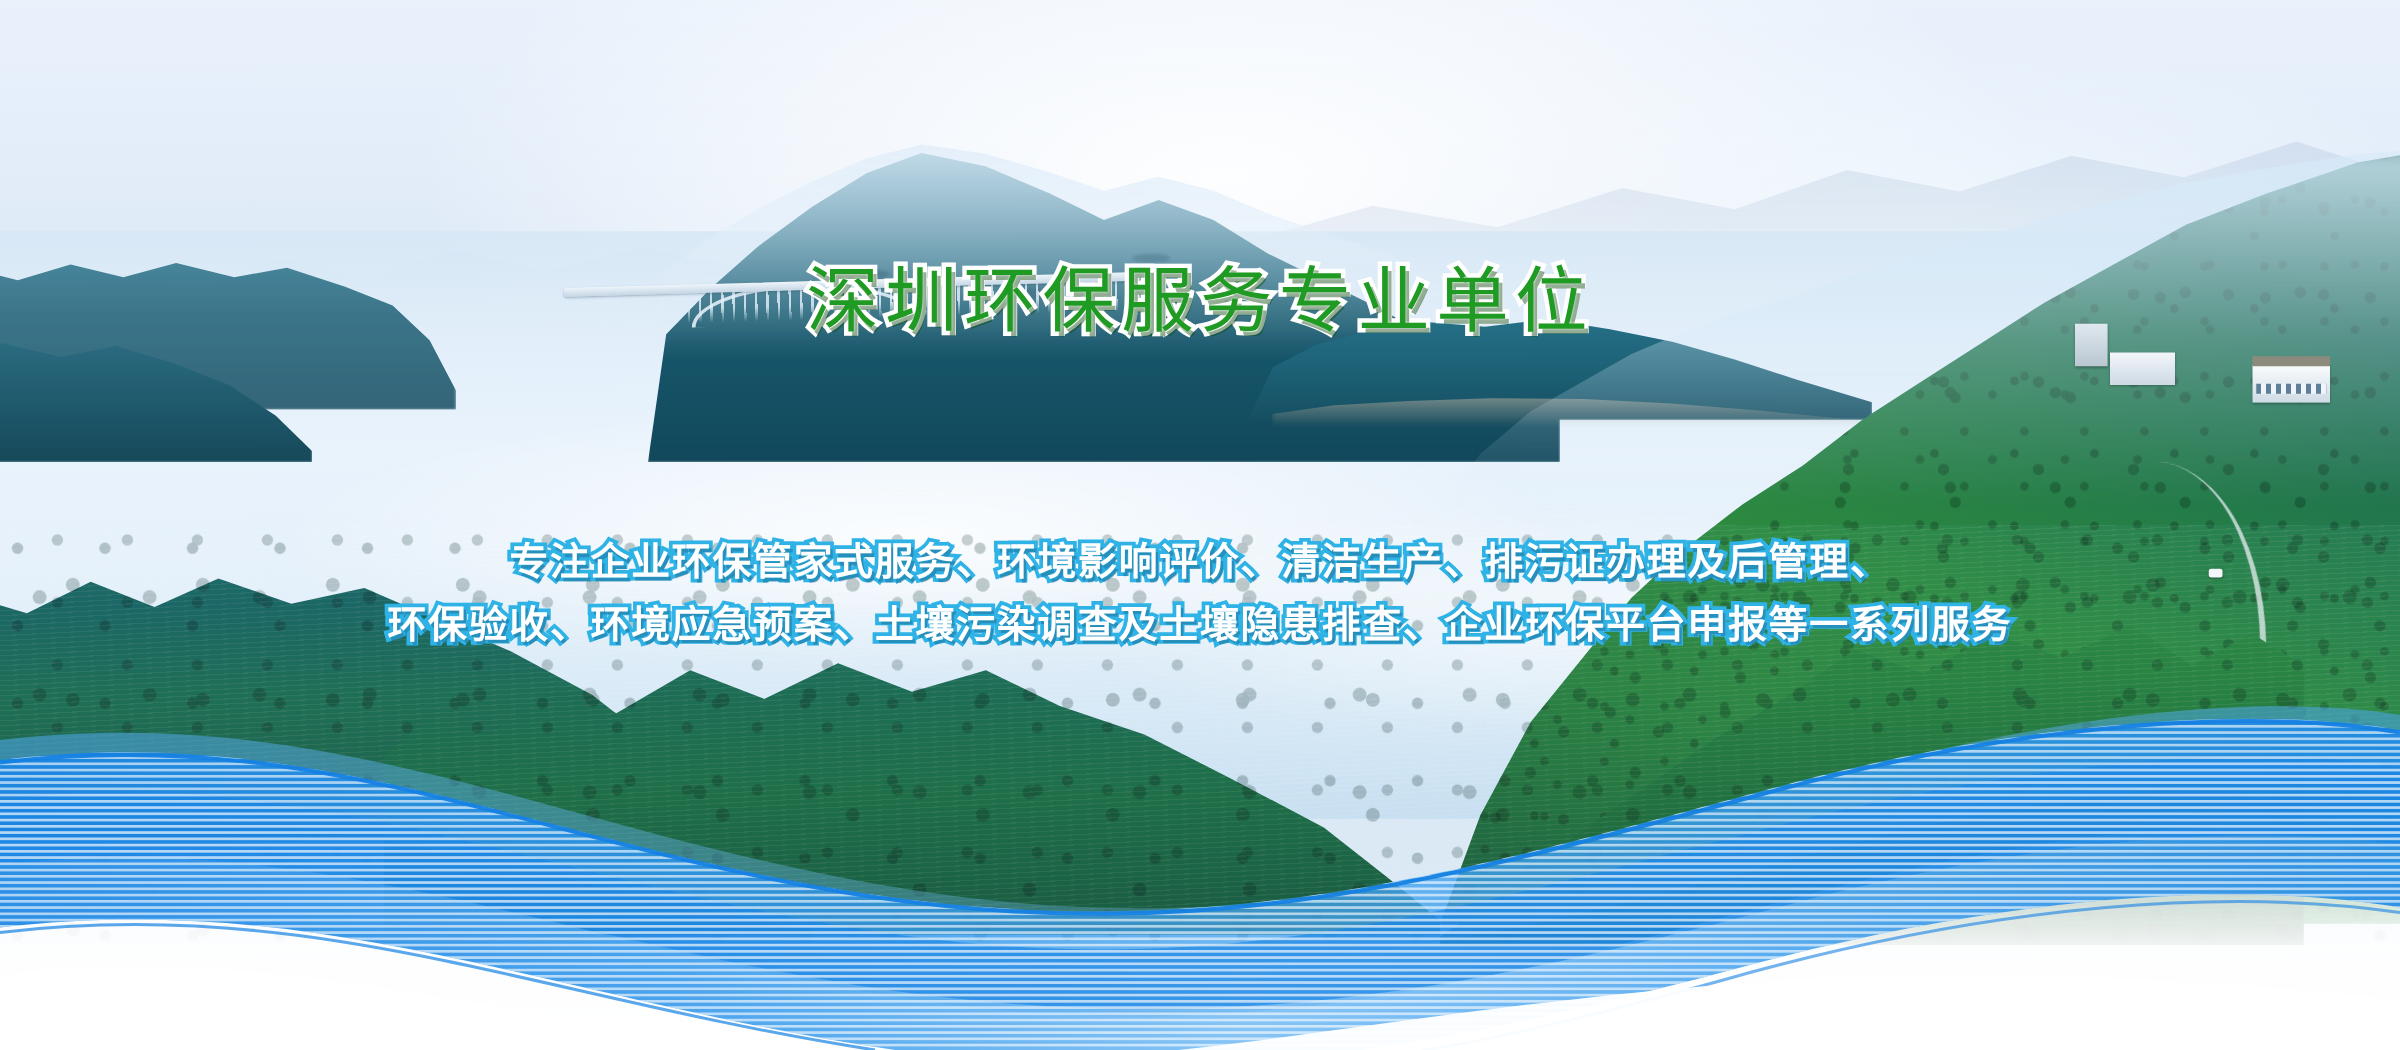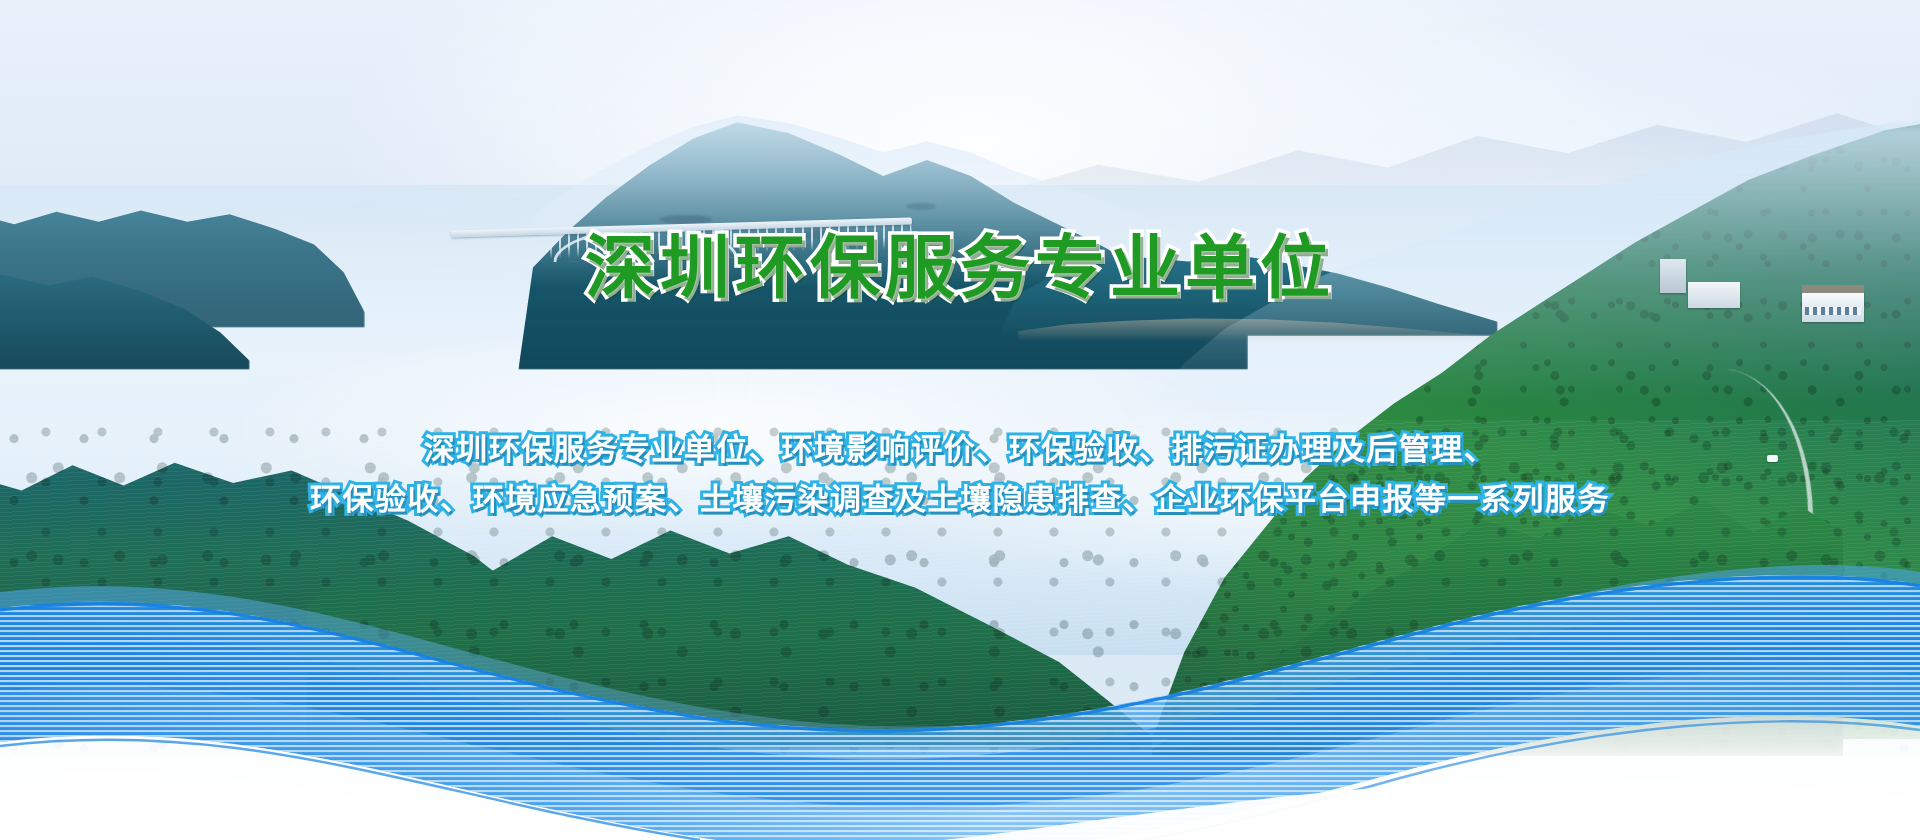--- a/index.html
+++ b/index.html
@@ -246,23 +246,23 @@
   .ripples{
     position:absolute; left:0; top:50%; width:100%; height:38%;
     background:repeating-linear-gradient(177deg,
       rgba(255,255,255,.16) 0px, rgba(255,255,255,.16) 1px,
       rgba(90,150,200,.10) 1px, rgba(90,150,200,.10) 4px);
     mix-blend-mode:screen; opacity:.55;
   }
 
   
   .headline{
-    position:absolute; left:0; right:0; top:231px;
+    position:absolute; left:0; right:0; top:211px;
     text-align:center;
-    font-size:70px; font-weight:bold;
+    font-size:58px; font-weight:normal;
     letter-spacing:5px;
     color:#1f9a22;
     -webkit-text-stroke:7px #ffffff;
     paint-order:stroke fill;
     text-shadow:
       0 0 2px rgba(255,255,255,.9),
       3px 4px 0 rgba(12,70,16,.45);
     white-space:nowrap;
     line-height:1.08;
   }
@@ -403,17 +403,17 @@
       <path d="M1920,250 C1780,230 1600,244 1400,298 C1230,346 1080,382 940,374" fill="none" stroke="#1581e2" stroke-width="2.4" opacity="0.6"></path>
 
       <path d="M0,300 C180,276 360,320 540,352 C700,380 860,372 1010,352
                C1200,326 1400,296 1600,300 C1740,303 1850,312 1920,320
                L1920,360 L0,360 Z" fill="#ffffff" opacity="0.96"></path>
     </svg>
   </div>
 
   <h1 class="headline">深圳环保服务专业单位</h1>
 
-  <div class="subline subline-1">深圳环保服务专业单位、环境影响评价、环保验收、排污证办理及后管理、</div>
+  <div class="subline subline-1">专注企业环保管家式服务、环境影响评价、清洁生产、排污证办理及后管理、</div>
 
   <div class="subline subline-2">环保验收、环境应急预案、土壤污染调查及土壤隐患排查、企业环保平台申报等一系列服务</div>
 
 </div>
 
 </body></html>

